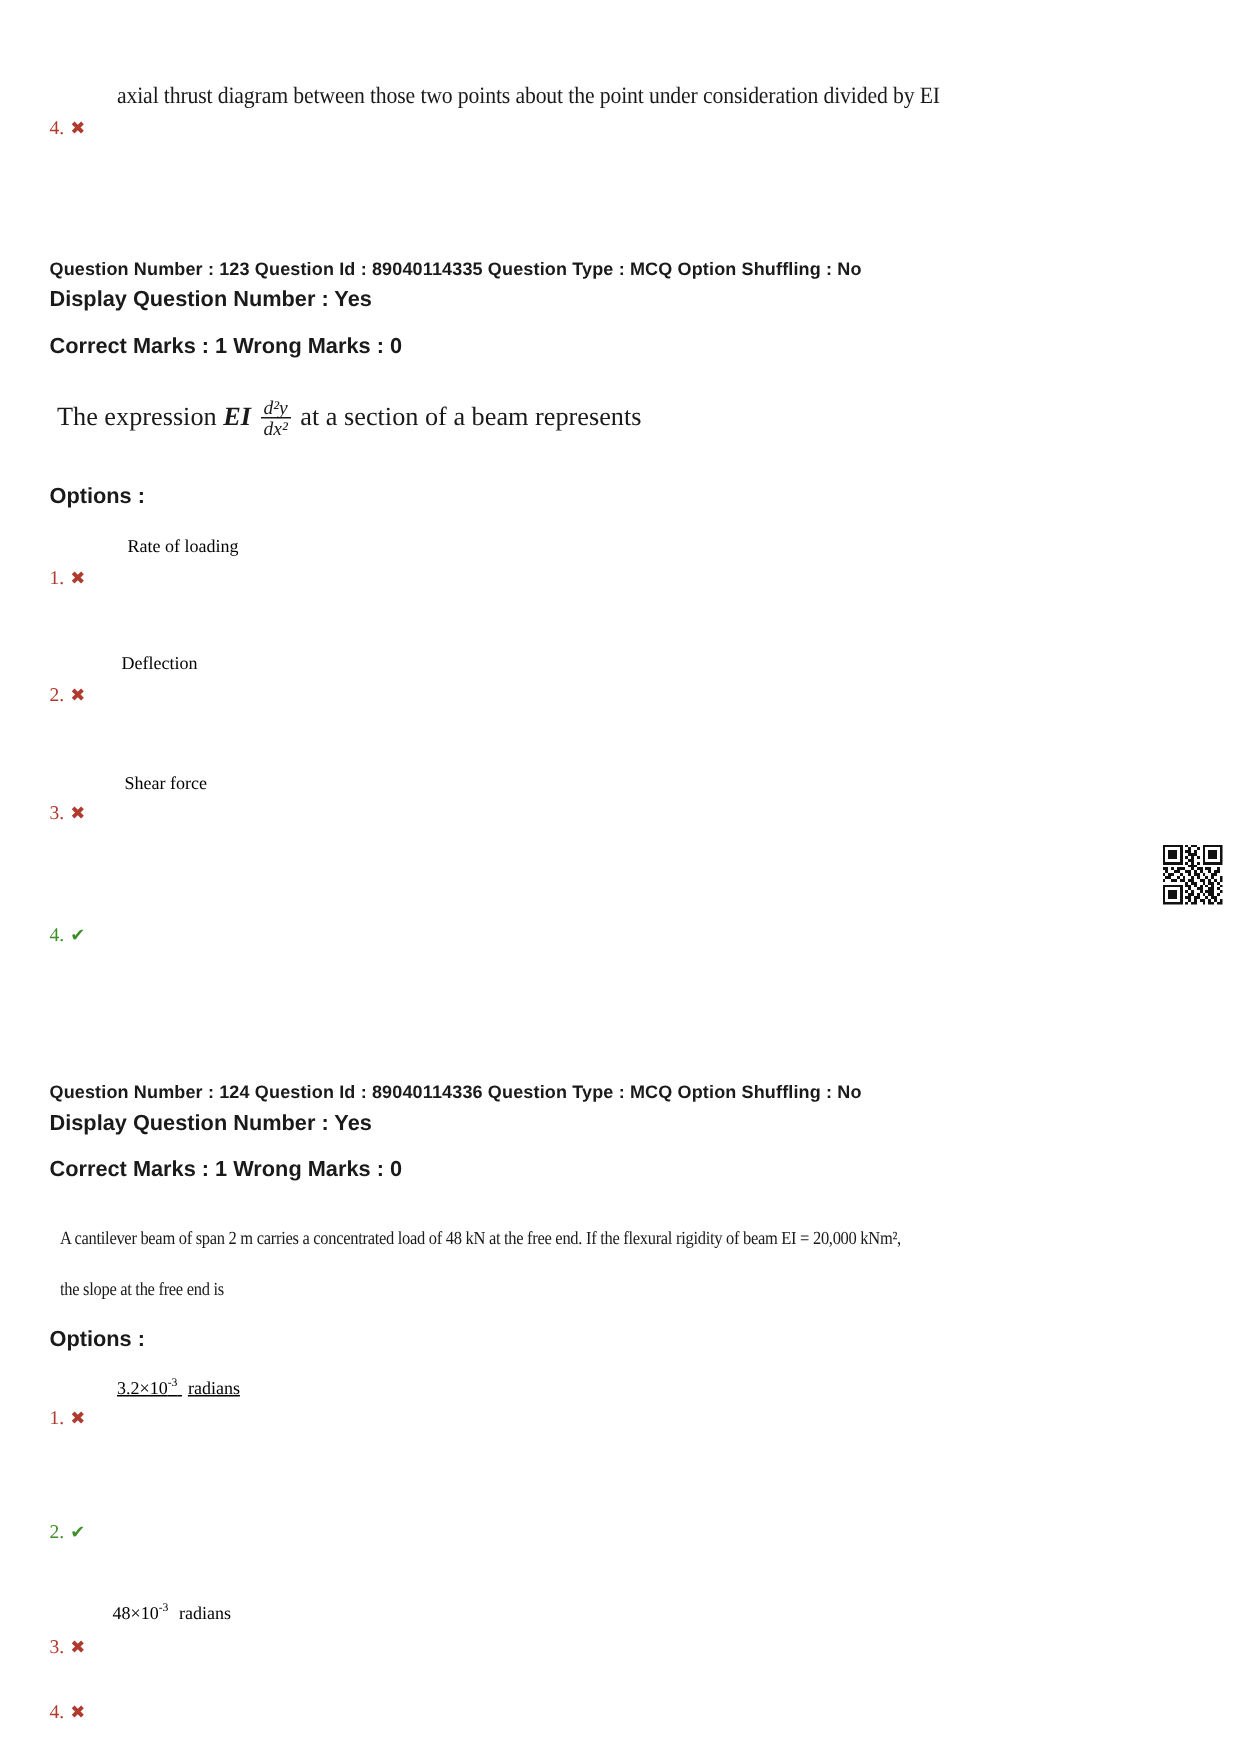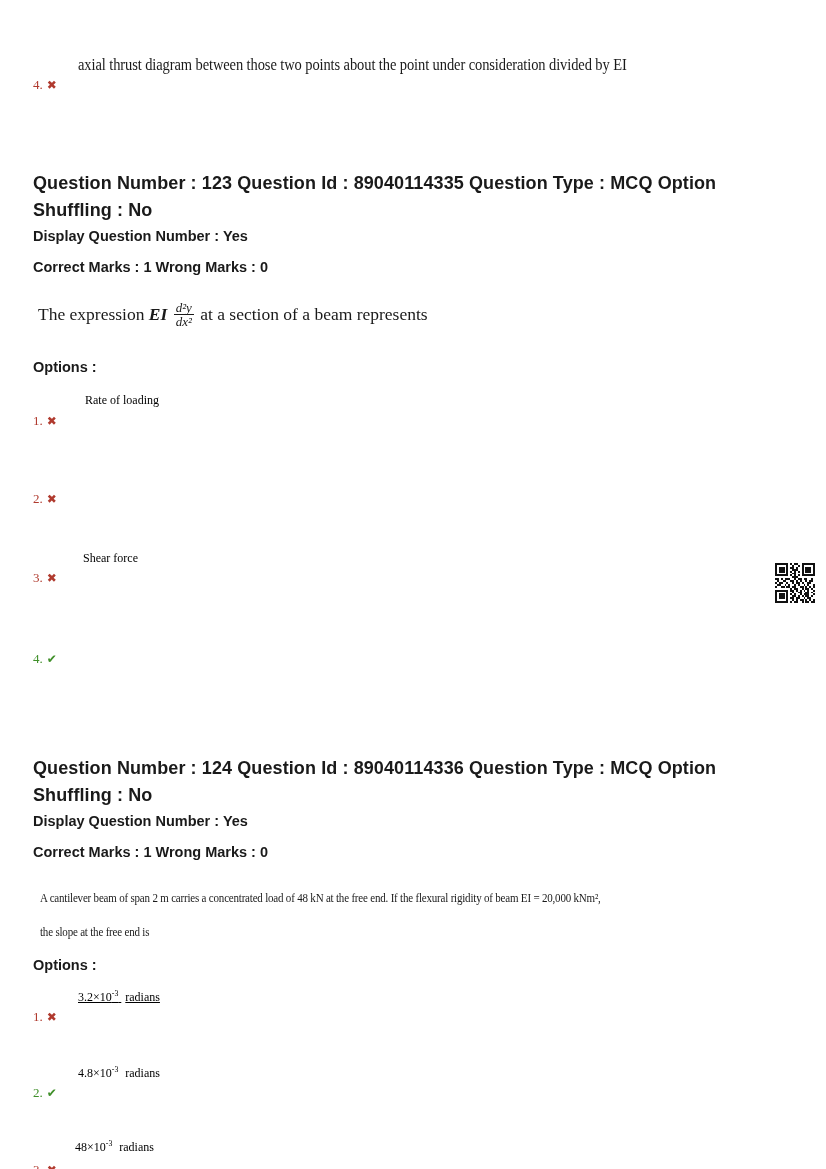--- a/index.html
+++ b/index.html
@@ -56,21 +56,21 @@
     display: block;
     font-family: "Liberation Serif", serif;
     font-size: 12px;
     color: #000000;
     line-height: 1.3;
   }
 
   
   .qmeta {
     font-weight: bold;
-    font-size: 18px;
+    font-size: 12px;
     line-height: 1.5;
     color: #1a1a1a;
     letter-spacing: 0.1px;
   }
   .qmeta-line2 {
     font-weight: bold;
     font-size: 14.5px;
     line-height: 1.5;
     color: #1a1a1a;
     margin-top: 2px;
@@ -172,20 +172,21 @@
         <span class="opt-marker" style="top:20px;">
           <span class="opt-num">1.</span><span class="opt-icon">✖</span>
         </span>
         <span class="opt-text" style="margin-left:52px;">Rate of loading</span>
       </div>
 
       <div class="option-row" style="margin-top:38px;">
         <span class="opt-marker" style="top:20px;">
           <span class="opt-num">2.</span><span class="opt-icon">✖</span>
         </span>
+        <span class="opt-text" style="margin-left:48px;">Deflection</span>
       </div>
 
       <div class="option-row" style="margin-top:40px;">
         <span class="opt-marker" style="top:19px;">
           <span class="opt-num">3.</span><span class="opt-icon">✖</span>
         </span>
         <span class="opt-text" style="margin-left:50px;">Shear force</span>
       </div>
 
       <div class="option-row" style="margin-top:40px;">
@@ -213,24 +214,20 @@
         </span>
         <span class="opt-text" style="margin-left:45px;text-decoration:underline;">
           <span>3.2×10</span><sup class="exp">-3</sup>
           <span style="margin-left:4px;">radians</span>
         </span>
       </div>
 
       <div class="option-row" style="margin-top:36px;">
         <span class="opt-marker correct" style="top:20px;">
           <span class="opt-num">2.</span><span class="opt-icon">✔</span>
-        </span>
-        <span class="opt-text" style="margin-left:45px;">
-          <span>4.8×10</span><sup class="exp">-3</sup>
-          <span style="margin-left:4px;">radians</span>
         </span>
       </div>
 
       <div class="option-row" style="margin-top:34px;">
         <span class="opt-marker" style="top:23px;">
           <span class="opt-num">3.</span><span class="opt-icon">✖</span>
         </span>
         <span class="opt-text" style="margin-left:42px;">
           <span>48×10</span><sup class="exp">-3</sup>
           <span style="margin-left:4px;">radians</span>

